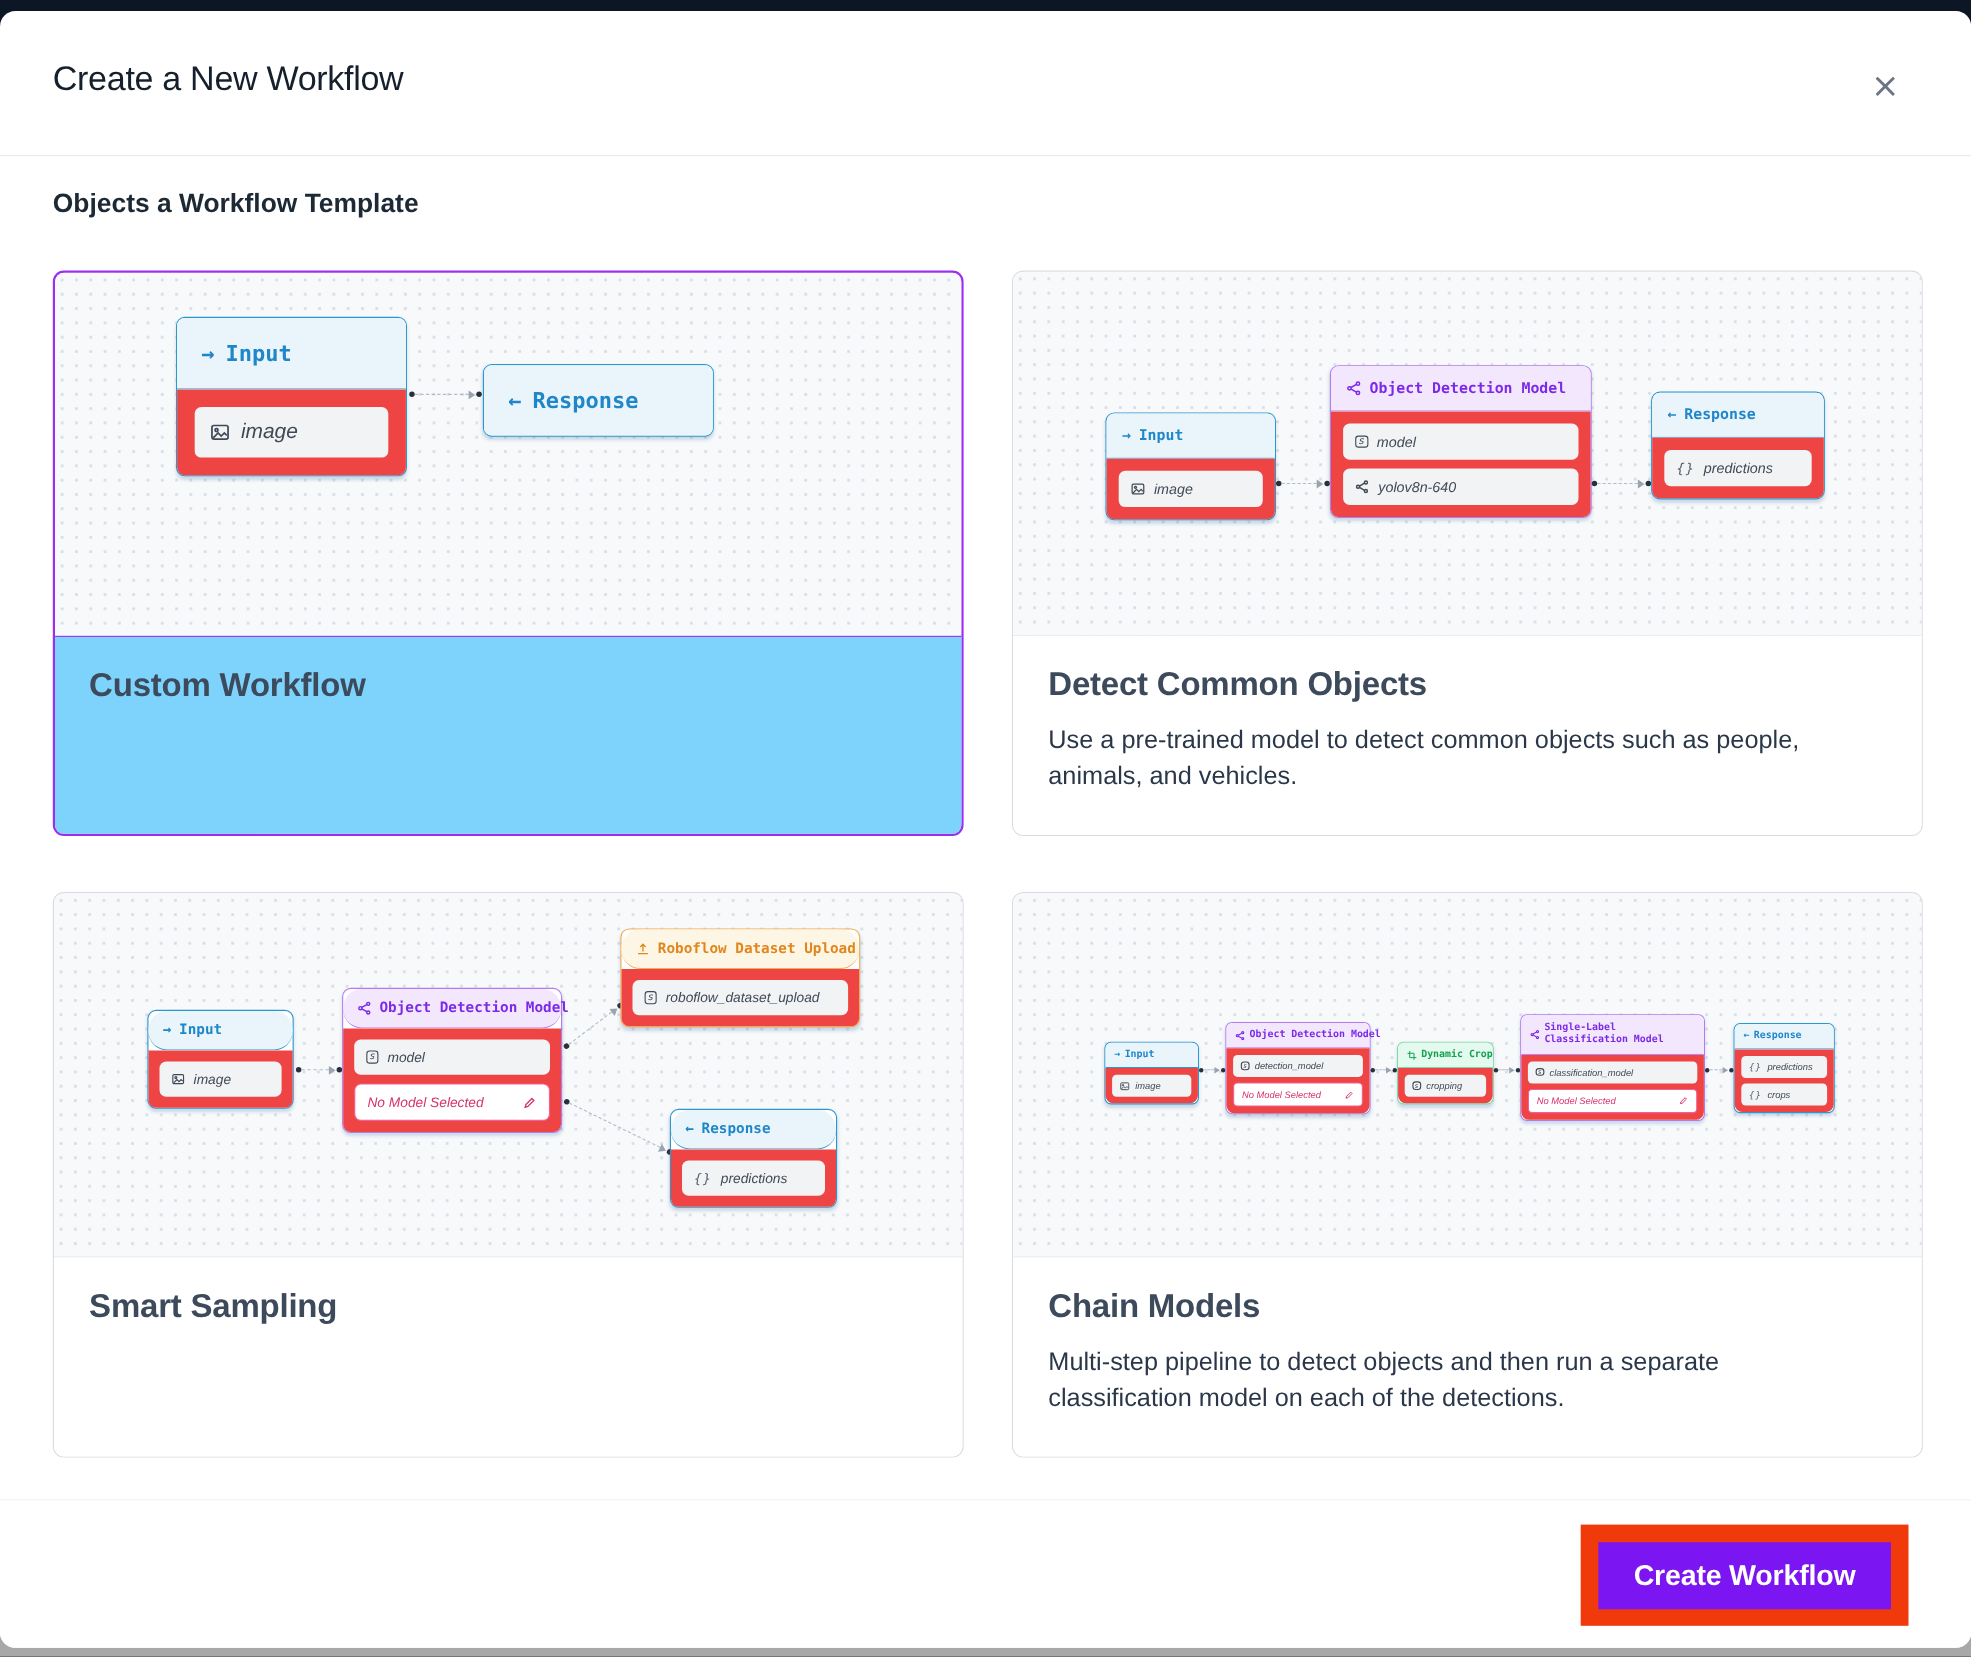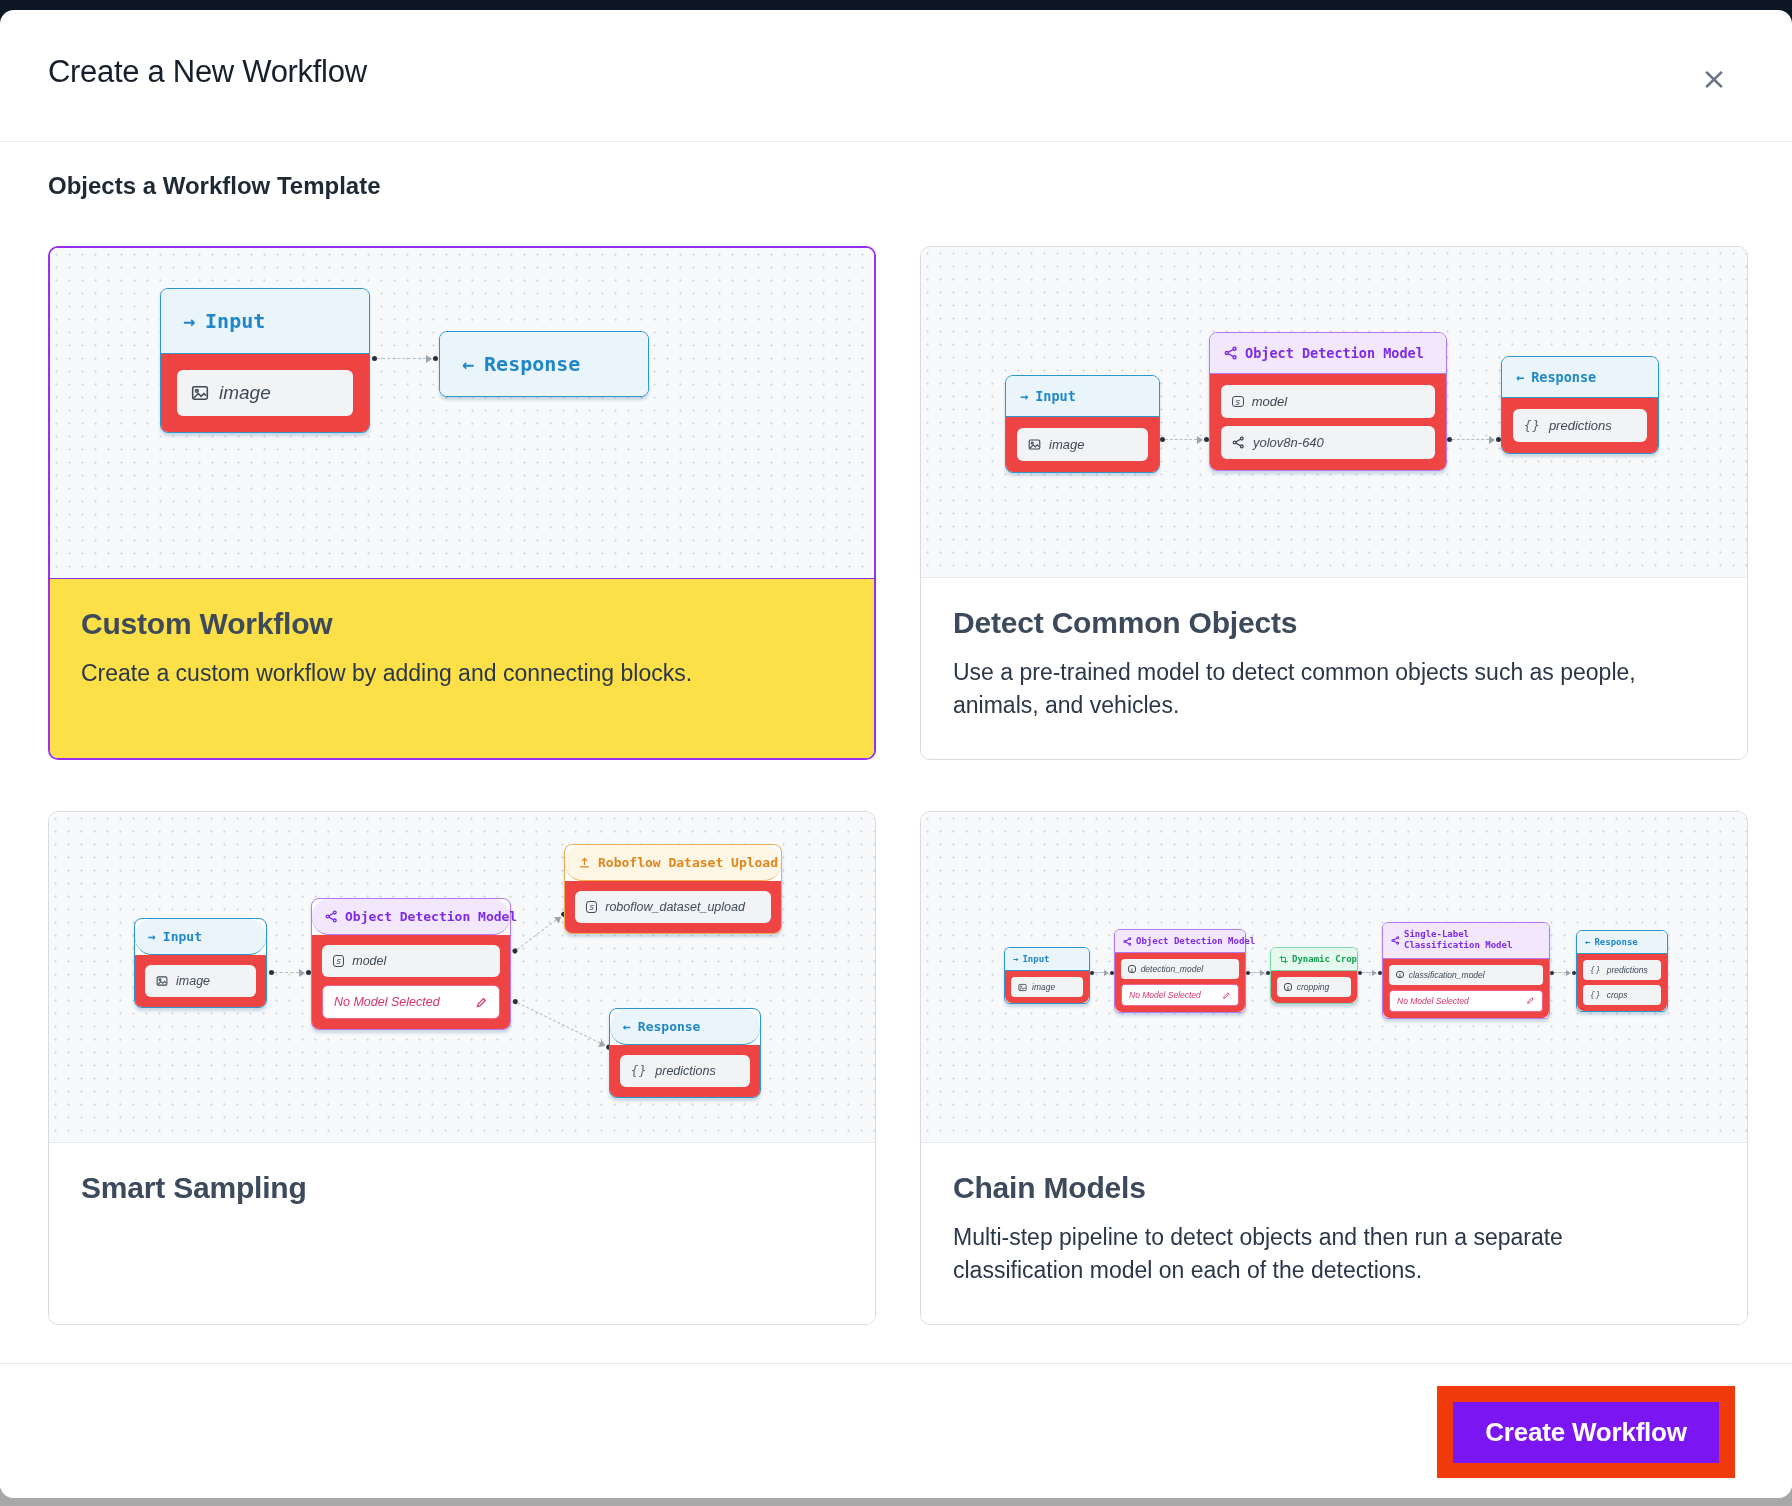--- a/index.html
+++ b/index.html
@@ -37,21 +37,21 @@
     overflow:hidden; background:#fff; cursor:pointer;
   }
   .card.selected { border:2px solid #9b2ff0; }
   .diagram {
     position:relative; height:330px;
     background-color:#f7f9fb;
     background-image:radial-gradient(circle,#d8dfe7 1.2px, transparent 1.4px);
     background-size:13px 13px;
   }
   .card-footer { padding:28px 32px 0 32px; border-top:1px solid #e6e9ee; background:#fff; height:184px; }
-  .card.selected .card-footer { border-top:2px solid #9b2ff0; background:#fde047; margin:-1px; height:186px; }
+  .card.selected .card-footer { border-top:2px solid #9b2ff0; background:#7dd3fc; margin:-1px; height:186px; }
   .card-title { font-size:30px; font-weight:600; color:#3c4a5c; letter-spacing:-.2px; }
   .card-desc { margin-top:16px; font-size:23px; line-height:1.42; color:#2a3749; max-width:96%; }
 
   
   .node {
     position:absolute; background:#fff; border-radius:8px;
     box-shadow:0 2.5px 3px rgba(45,100,150,.22);
   }
   .nh {
     display:flex; align-items:center; gap:10px;
@@ -170,21 +170,20 @@
             </div>
             <div class="node blue" style="left:389px;top:83px;width:210px;">
               <div class="nh only">
                 <span class="cicon">←</span>
                 <span>Response</span>
               </div>
             </div>
           </div>
           <div class="card-footer">
             <div class="card-title">Custom Workflow</div>
-            <div class="card-desc">Create a custom workflow by adding and connecting blocks.</div>
           </div>
         </div>
 
         <div class="card">
           <div class="diagram d-md">
             <div class="node blue" style="left:84px;top:128px;width:155px;">
               <div class="nh">
                 <span class="cicon">→</span>
                 <span>Input</span>
               </div>

